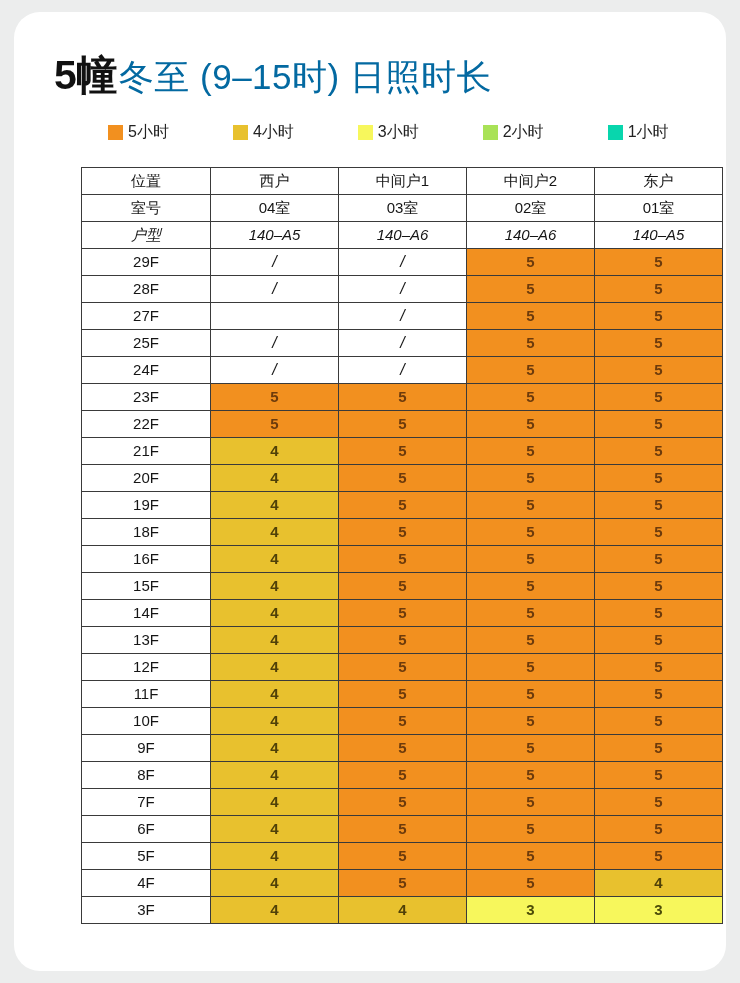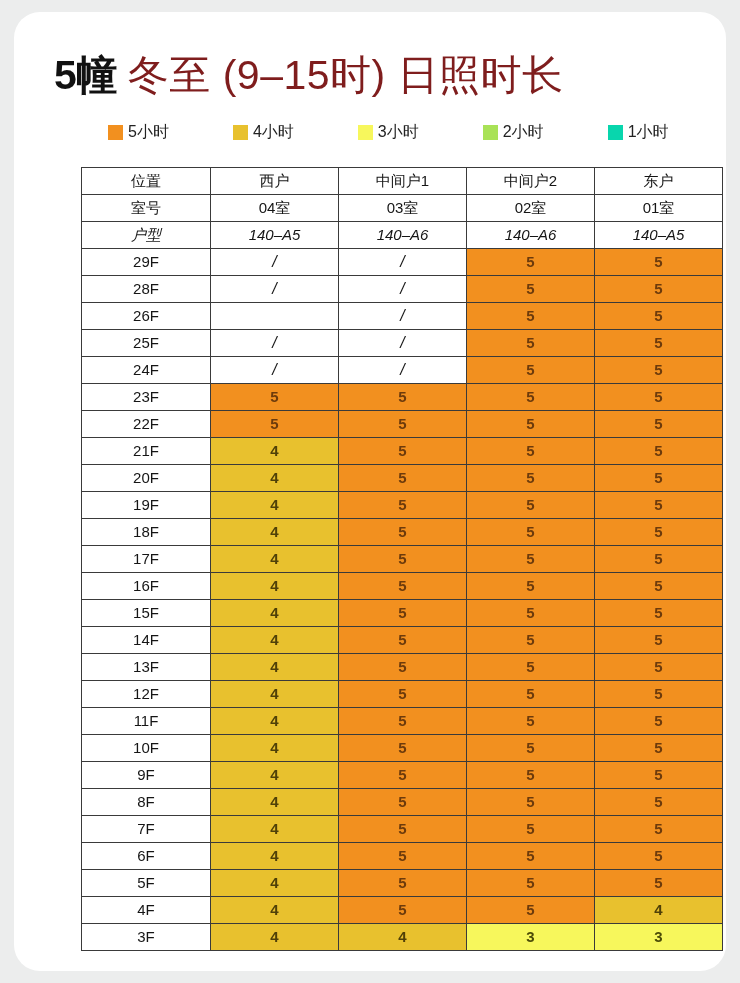--- a/index.html
+++ b/index.html
@@ -32,24 +32,24 @@
     align-items: baseline;
     white-space: nowrap;
   }
   #building-name {
     font-size: 41px;
     font-weight: bold;
     color: #111111;
     letter-spacing: -0.5px;
   }
   #title-text {
-    font-size: 41px;
+    font-size: 35px;
     font-weight: 500;
-    color: #7f1d1d;
-    margin-left: 11px;
+    color: #0369a1;
+    margin-left: 2px;
     letter-spacing: 0.5px;
   }
   #legend {
     position: absolute;
     left: 47px;
     top: 112px;
     display: flex;
     align-items: center;
     gap: 17px;
   }
@@ -185,21 +185,21 @@
             <td class="v5">5</td>
           </tr>
           <tr>
             <td class="floor">28F</td>
             <td class="v-slash">/</td>
             <td class="v-slash">/</td>
             <td class="v5">5</td>
             <td class="v5">5</td>
           </tr>
           <tr>
-            <td class="floor">26F</td>
+            <td class="floor">27F</td>
             <td class="v-empty"></td>
             <td class="v-slash">/</td>
             <td class="v5">5</td>
             <td class="v5">5</td>
           </tr>
           <tr>
             <td class="floor">25F</td>
             <td class="v-slash">/</td>
             <td class="v-slash">/</td>
             <td class="v5">5</td>
@@ -242,27 +242,20 @@
           </tr>
           <tr>
             <td class="floor">19F</td>
             <td class="v4">4</td>
             <td class="v5">5</td>
             <td class="v5">5</td>
             <td class="v5">5</td>
           </tr>
           <tr>
             <td class="floor">18F</td>
-            <td class="v4">4</td>
-            <td class="v5">5</td>
-            <td class="v5">5</td>
-            <td class="v5">5</td>
-          </tr>
-          <tr>
-            <td class="floor">17F</td>
             <td class="v4">4</td>
             <td class="v5">5</td>
             <td class="v5">5</td>
             <td class="v5">5</td>
           </tr>
           <tr>
             <td class="floor">16F</td>
             <td class="v4">4</td>
             <td class="v5">5</td>
             <td class="v5">5</td>

